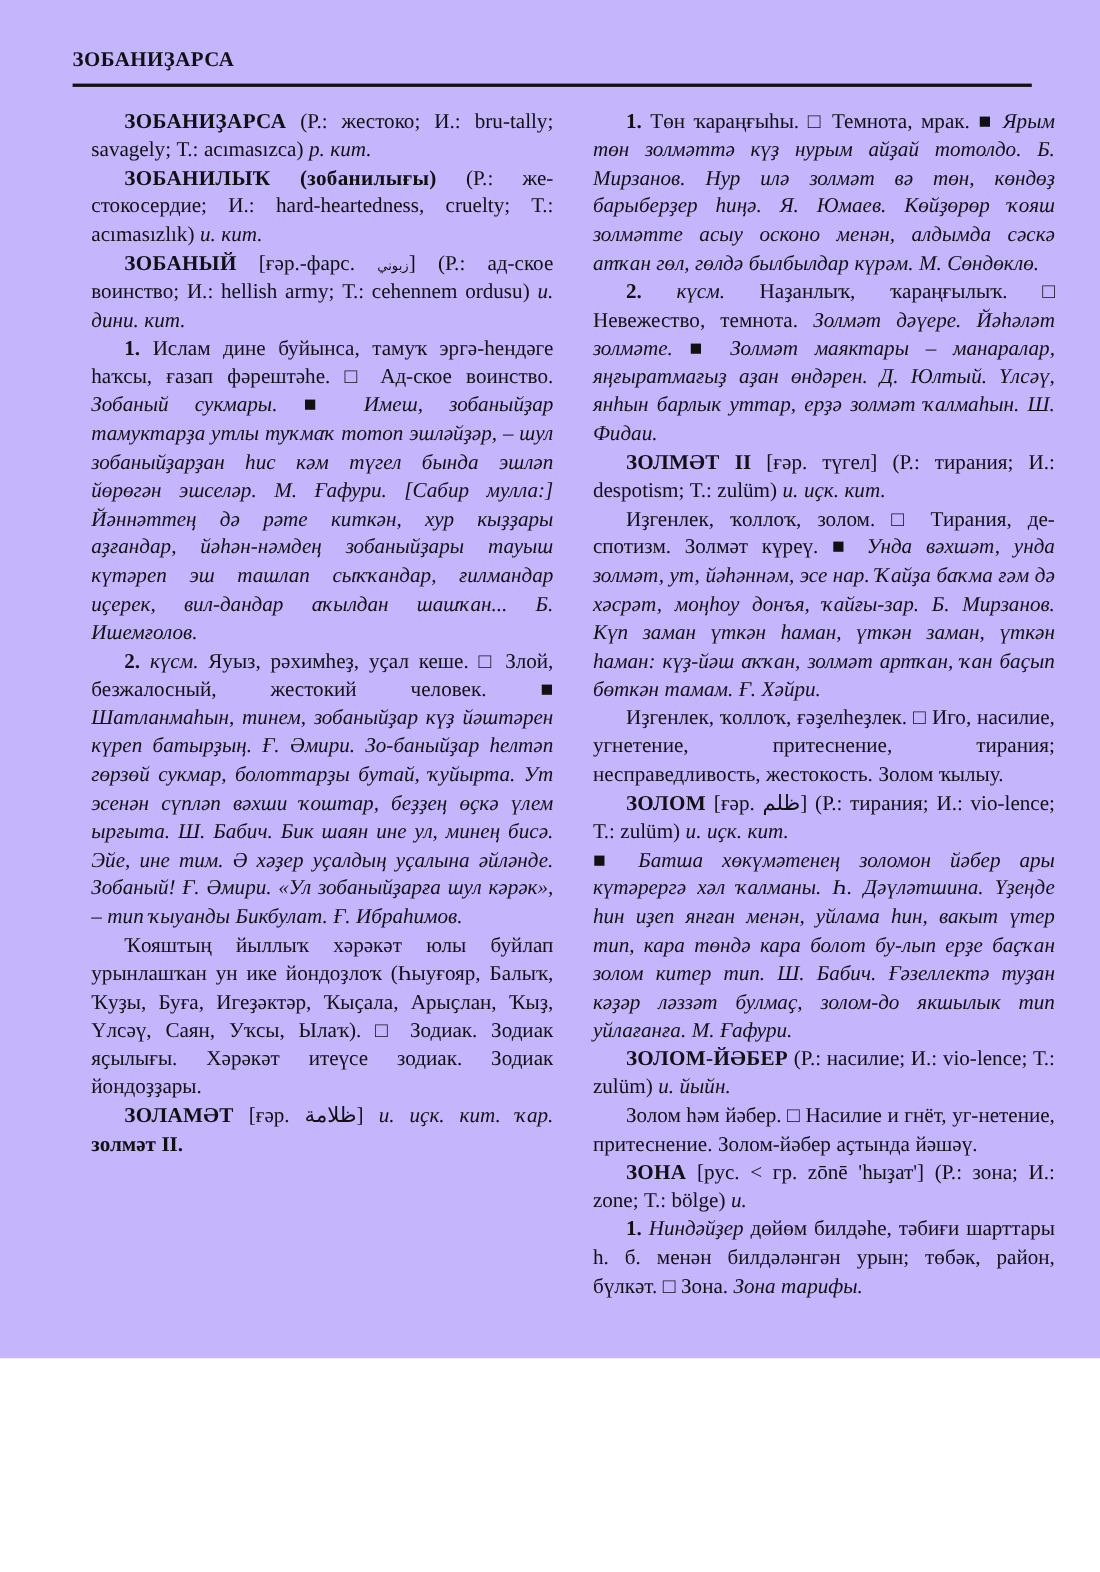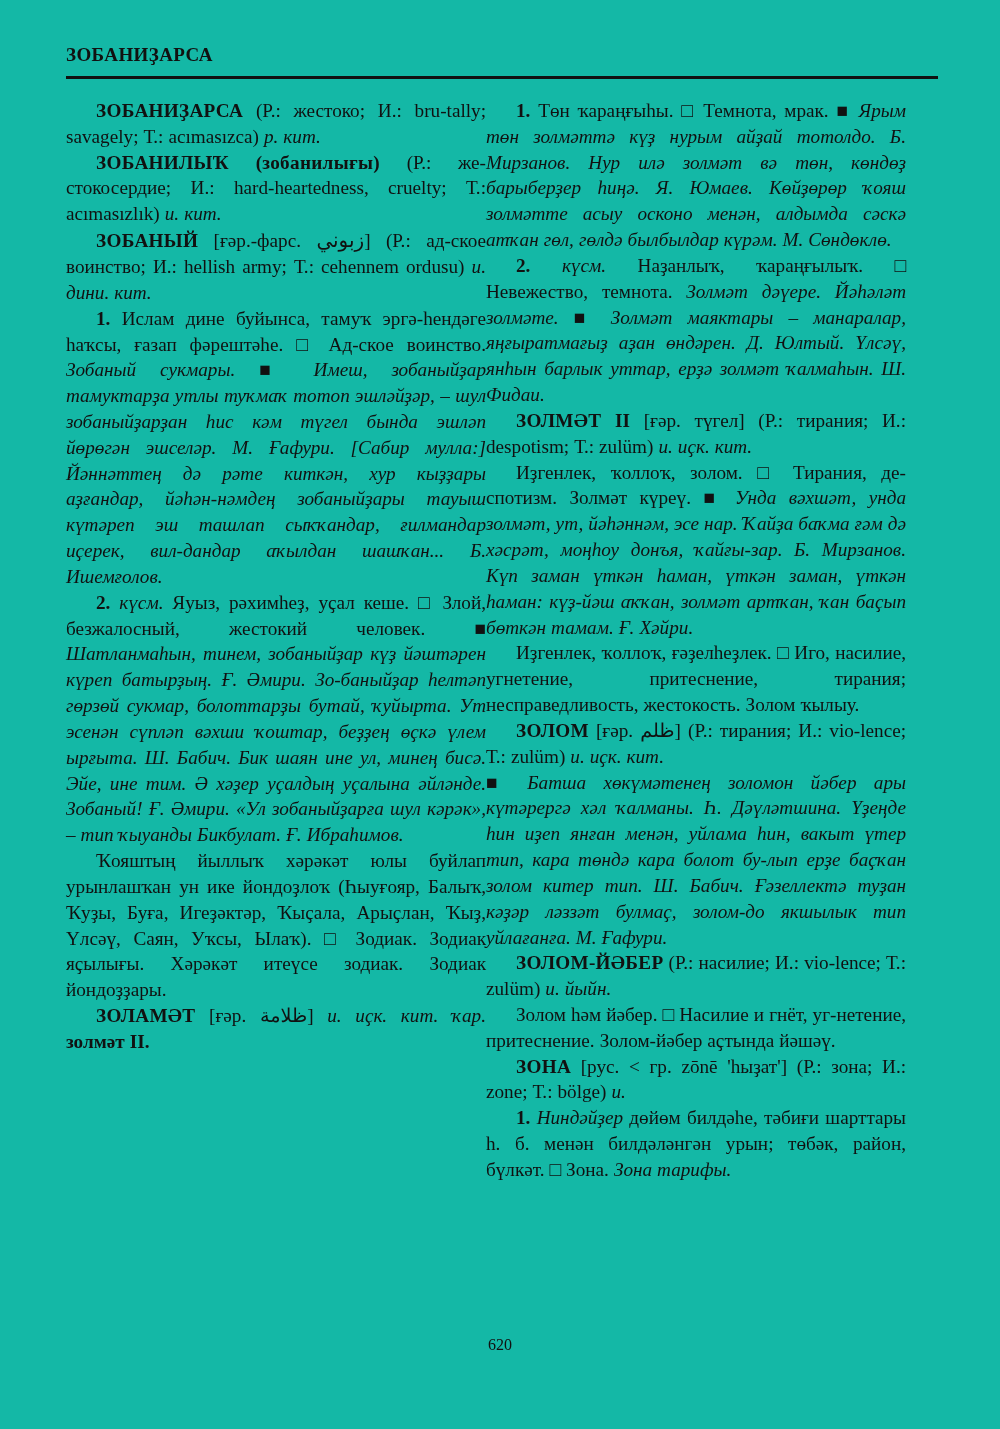--- a/index.html
+++ b/index.html
@@ -7,22 +7,22 @@
     padding: 0;
     background: #ffffff;
   }
   body {
     font-family: "Liberation Serif", "DejaVu Serif", serif;
     color: #111111;
   }
   .page {
     position: relative;
     width: 1000px;
-    height: 1429px;
-    background: #14b8a6;
+    height: 1235px;
+    background: #c4b5fd;
     box-sizing: border-box;
     overflow: hidden;
   }
   .running-head {
     position: absolute;
     left: 66px;
     top: 44px;
     font-weight: bold;
     font-size: 19px;
     letter-spacing: 0.4px;
@@ -30,24 +30,25 @@
   .head-rule {
     position: absolute;
     left: 66px;
     top: 76px;
     width: 872px;
     height: 3px;
     background: #111111;
   }
   .columns {
     position: absolute;
-    left: 66px;
+    left: 83px;
     top: 98px;
     width: 876px;
     display: flex;
+    gap: 36px;
   }
   .col {
     width: 420px;
   }
   p.e {
     margin: 0;
     font-size: 19.2px;
     line-height: 1.345;
     text-align: justify;
     text-indent: 30px;
@@ -62,21 +63,21 @@
     letter-spacing: 0.3px;
   }
   .hw-rom {
     font-weight: bold;
   }
   .it {
     font-style: italic;
   }
   .ar {
     font-family: "DejaVu Sans", sans-serif;
-    font-size: 20px;
+    font-size: 12px;
   }
   .sense {
     font-weight: bold;
   }
   .folio {
     position: absolute;
     left: 0;
     top: 1336px;
     width: 1000px;
     text-align: center;

